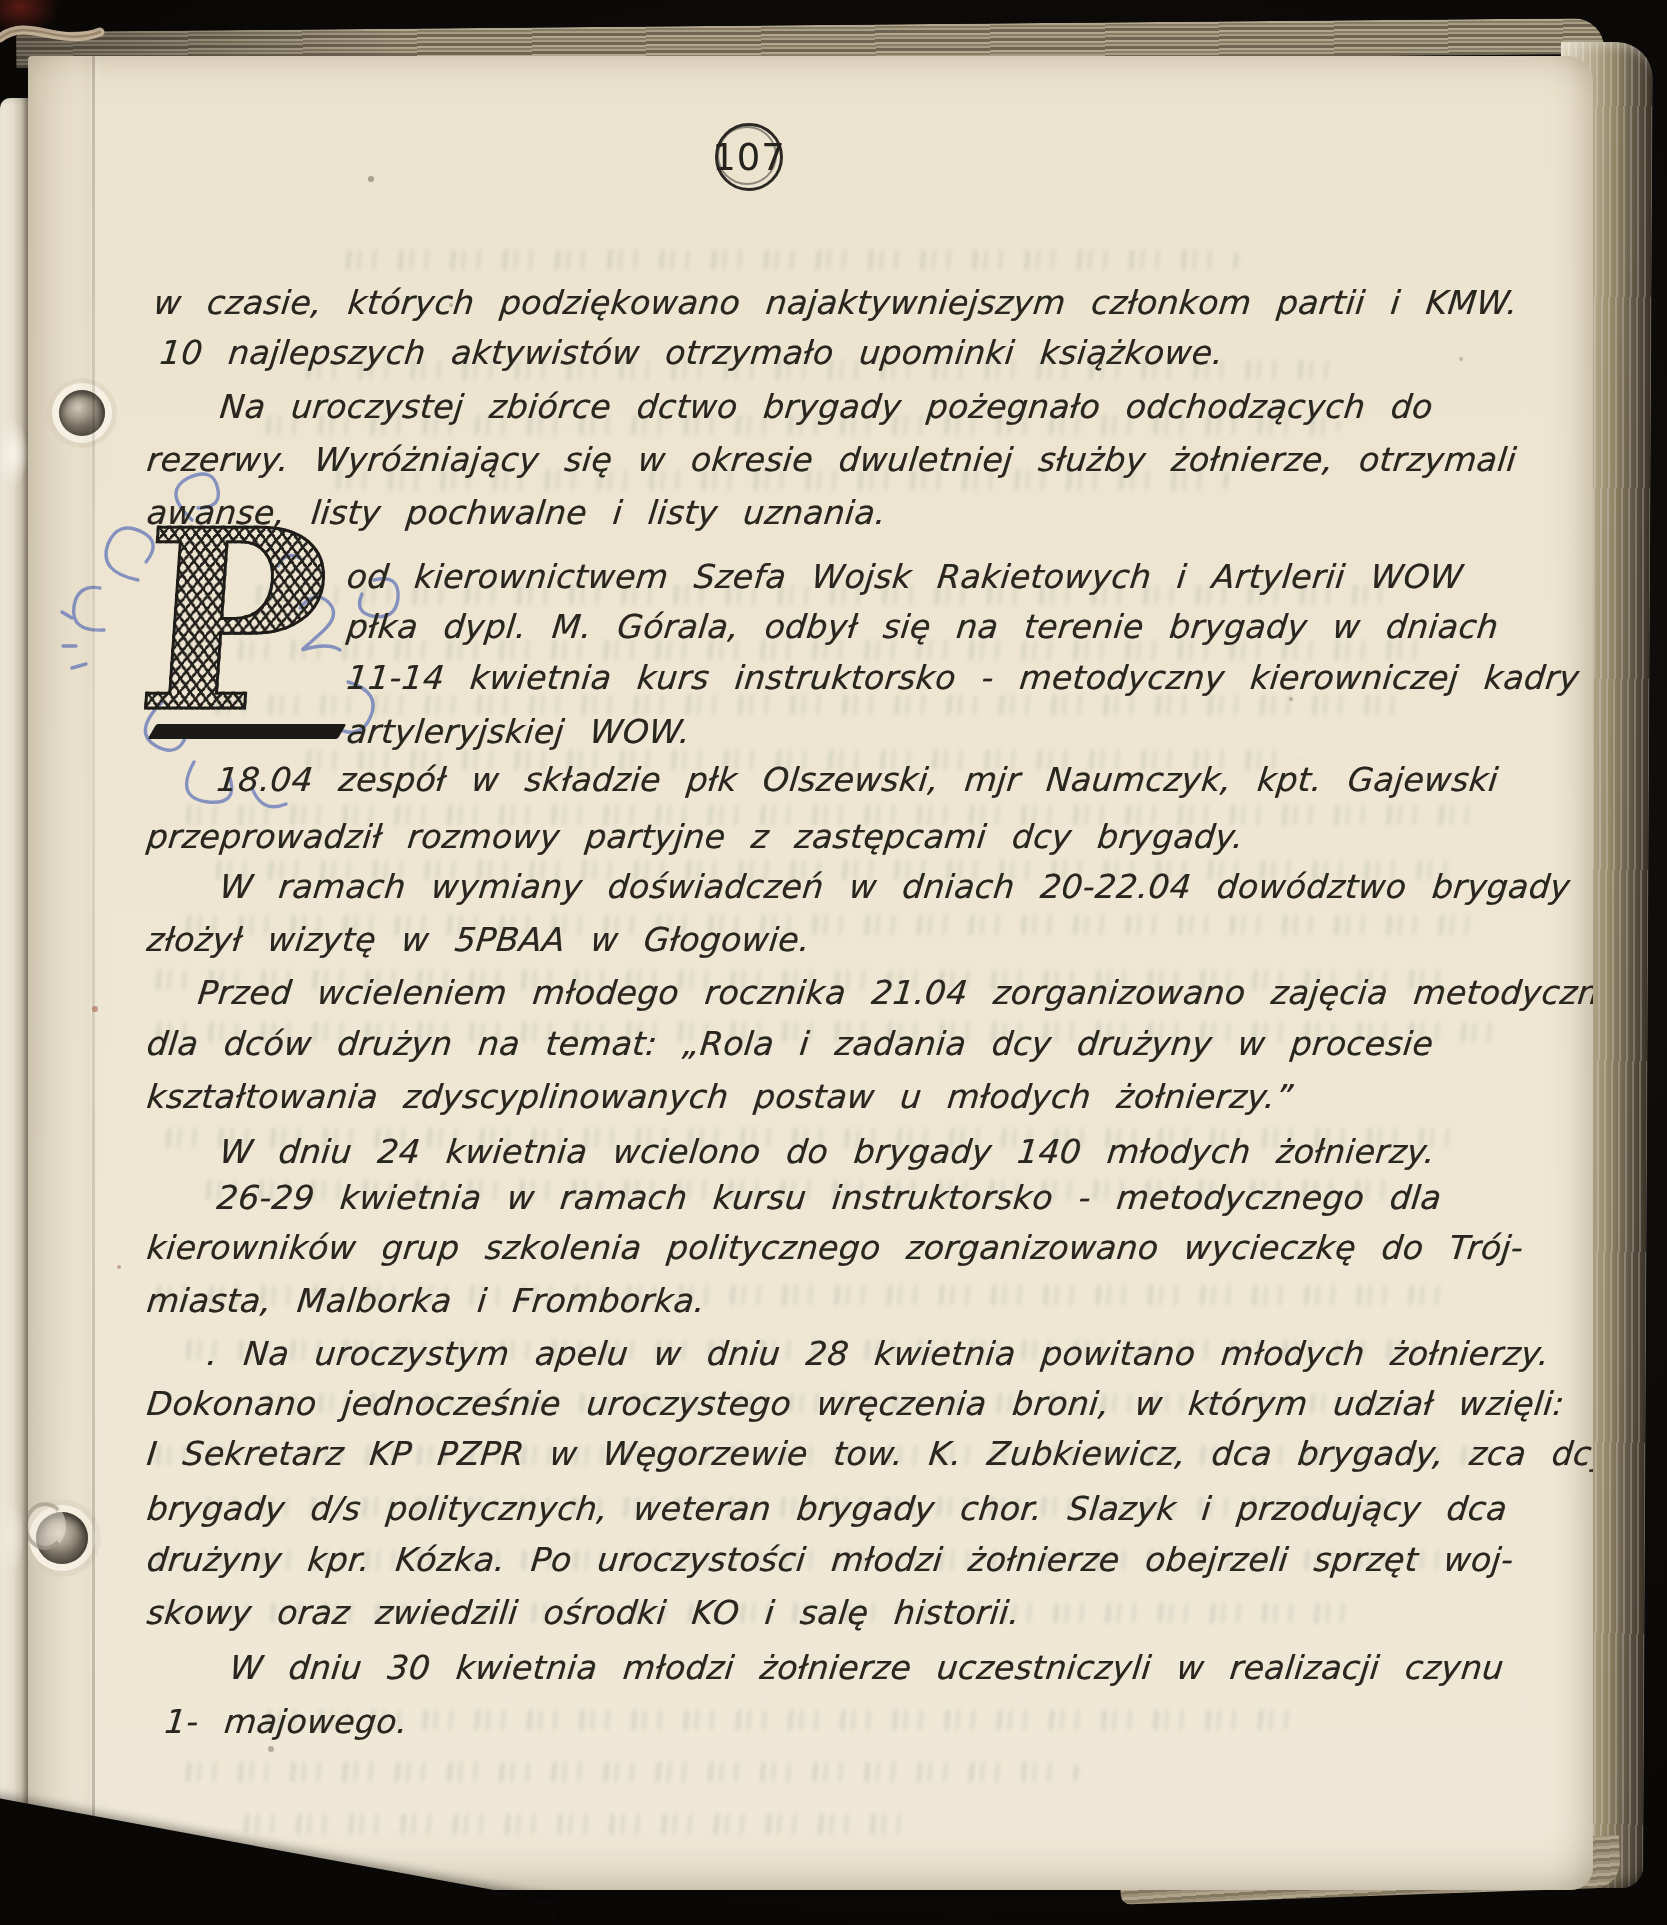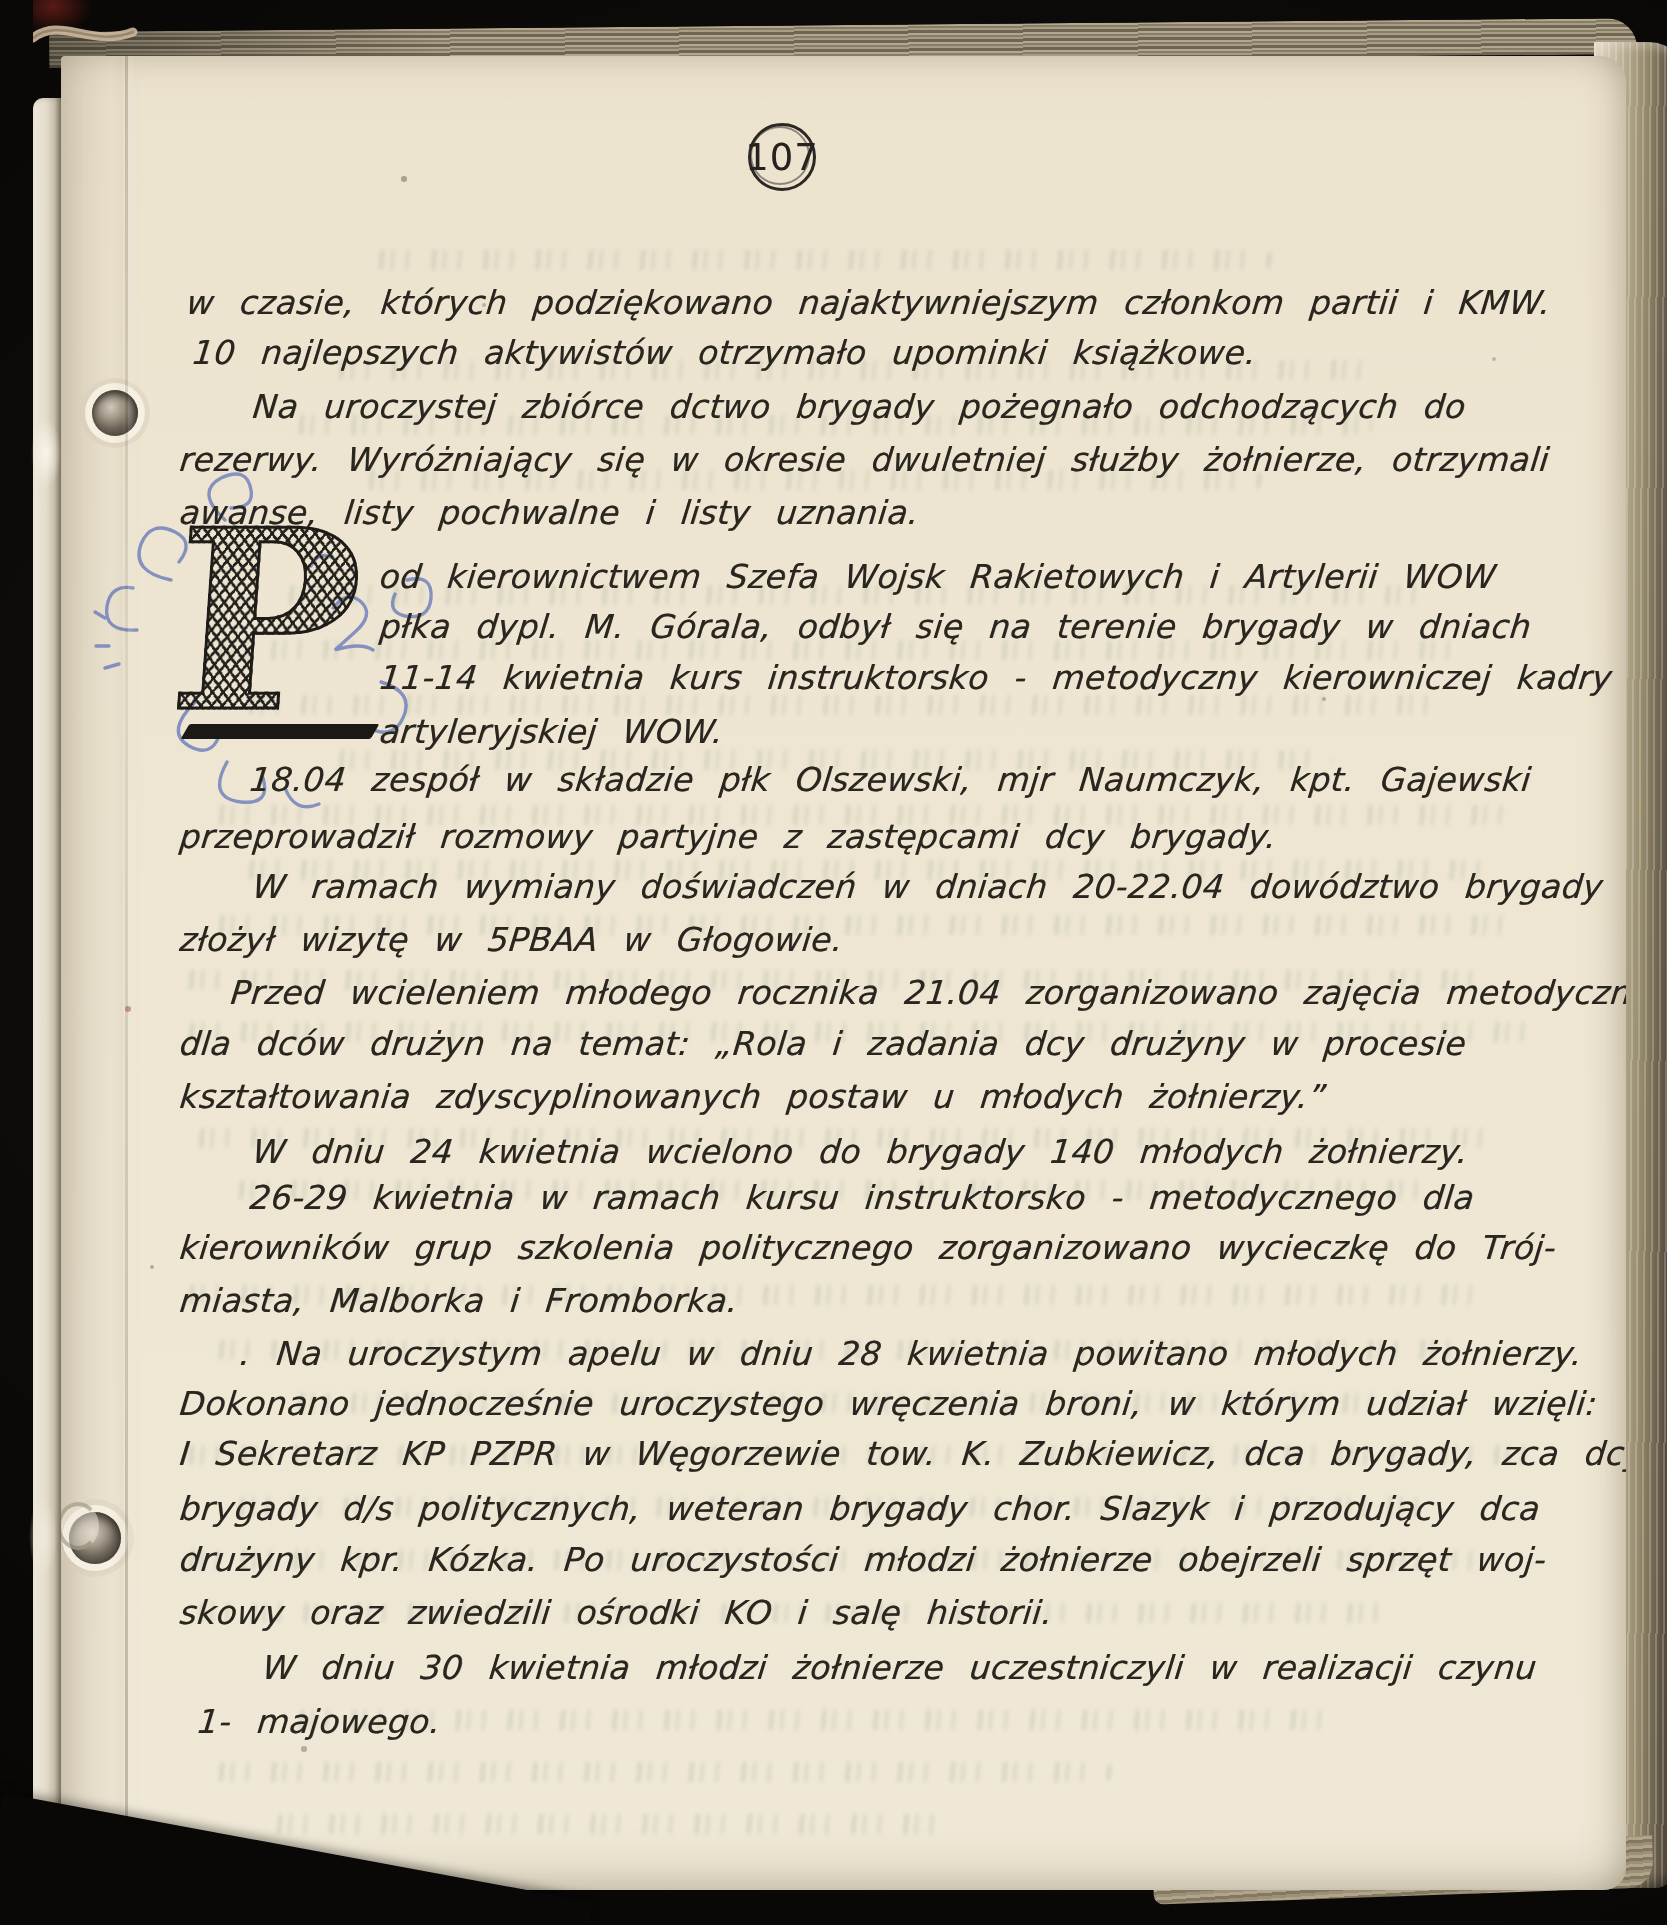--- a/index.html
+++ b/index.html
@@ -2,21 +2,21 @@
 <html><head>
 <meta charset="utf-8">
 <style>
   html,body{margin:0;padding:0;}
   body{
     width:1667px;height:1925px;
     background:radial-gradient(120% 80% at 58% 45%, #16120f 0%, #0a0807 70%, #060504 100%);
     position:relative;overflow:hidden;
     font-family:"DejaVu Sans", sans-serif;
   }
-  .scene{position:absolute;inset:0;margin-left:33px;}
+  .scene{position:absolute;inset:0;}
 
   
   .spine-hint{position:absolute;left:0;top:0;width:80px;height:44px;z-index:1;
     background:radial-gradient(70% 90% at 25% 15%, rgba(156,42,30,.55), rgba(0,0,0,0) 70%);}
   .binding-thread{position:absolute;left:0;top:8px;width:120px;height:52px;z-index:3;}
   .stack-top-thin{position:absolute;left:16px;top:32px;width:1588px;height:36px;z-index:1;
     transform:rotate(-0.5deg);transform-origin:left top;border-radius:6px 30px 0 0;
     background:
       linear-gradient(90deg, rgba(0,0,0,.35), rgba(0,0,0,0) 25%),
       repeating-linear-gradient(180deg,#b3a78f 0 2px,#877c66 2px 4px,#a89d85 4px 6px,#6f6553 6px 9px);}

